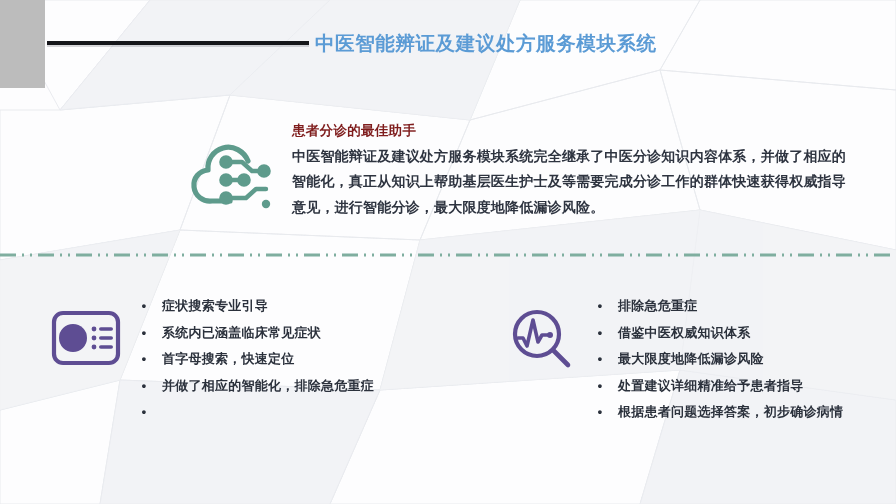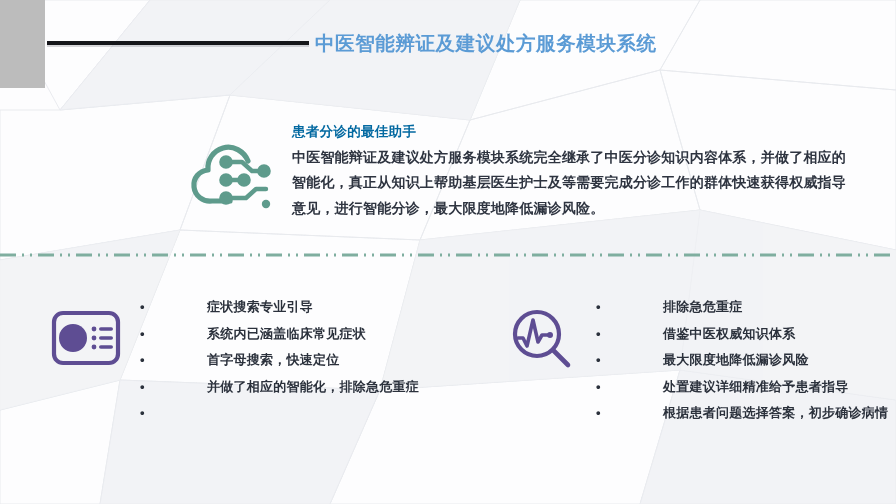--- a/index.html
+++ b/index.html
@@ -6,21 +6,21 @@
     margin: 0;
     padding: 0;
     background: #ffffff;
   }
   #slide {
     position: relative;
     width: 896px;
     height: 504px;
     overflow: hidden;
     background: #fdfdfe;
-    font-family: Liberation Sans, sans-serif;
+    font-family: Liberation Mono, monospace;
     -webkit-font-smoothing: antialiased;
   }
 
   
   #bg-texture {
     position: absolute;
     inset: 0;
     z-index: 0;
     pointer-events: none;
   }
@@ -86,21 +86,21 @@
     margin-top: 18px;
   }
   .intro-text {
     flex: 1 1 auto;
     margin-left: 18px;
     padding-top: 0;
   }
   .intro-heading {
     font-size: 13.5px;
     font-weight: bold;
-    color: #0369a1;
+    color: #7f1d1d;
     line-height: 1.55;
     margin-bottom: 2px;
     letter-spacing: .3px;
   }
   .intro-body {
     font-size: 14px;
     font-weight: bold;
     color: #2e3440;
     line-height: 1.82;
     letter-spacing: .2px;
@@ -158,21 +158,21 @@
     white-space: nowrap;
   }
   .bullets li:last-child { margin-bottom: 0; }
   .bullet-dot {
     flex: 0 0 auto;
     width: 22px;
     color: #2b313c;
     font-size: 13px;
     line-height: 1;
   }
-  .bullet-text { flex: 0 1 auto; margin-left: 45px; }
+  .bullet-text { flex: 0 1 auto; }
 </style>
 </head>
 <body>
 
 <div id="slide">
 
   <svg id="bg-texture" viewBox="0 0 896 504" preserveAspectRatio="none">
     <rect x="0" y="0" width="896" height="504" fill="#fdfdfe"></rect>
     <g stroke="#e8eaee" stroke-width="1" fill="none" opacity="0.95">
       <polygon points="0,0 150,0 60,110"></polygon>

